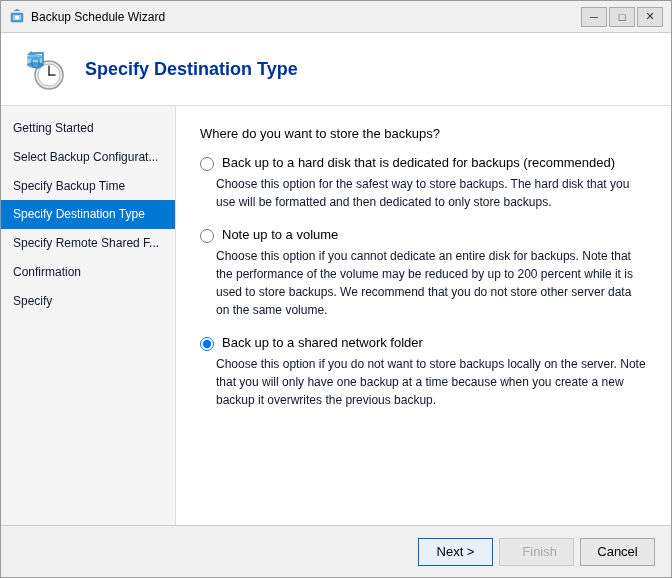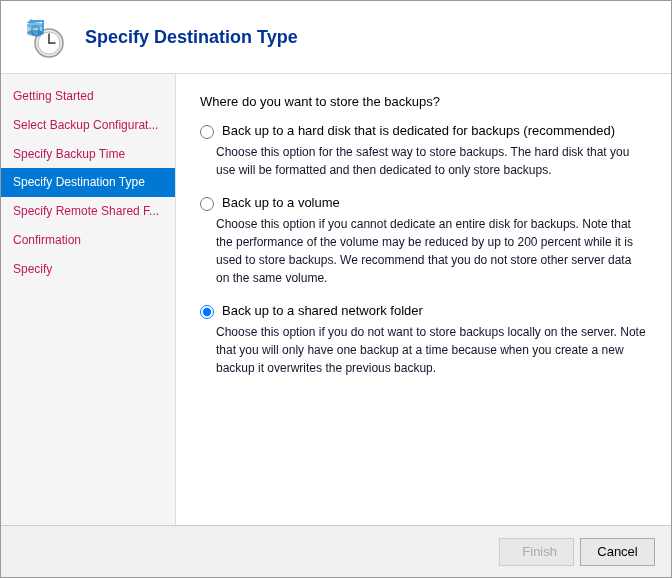--- a/index.html
+++ b/index.html
@@ -95,21 +95,21 @@
     .sidebar {
       width: 175px;
       background: #f5f5f5;
       border-right: 1px solid #ddd;
       padding: 8px 0;
       flex-shrink: 0;
     }
     .sidebar-item {
       padding: 6px 12px;
       font-size: 12px;
-      color: #be185d;
+      color: #0f172a;
       cursor: pointer;
       line-height: 1.4;
     }
     .sidebar-item.active {
       background: #0078d4;
       color: #fff;
     }
 
     .main-content {
       flex: 1;
@@ -187,20 +187,38 @@
     .backup-svg {
       width: 48px;
       height: 48px;
     }
   </style>
 </head>
 <body>
 
 <div class="window">
 
+  <div class="title-bar">
+    <div class="title-bar-left">
+      <div class="title-bar-icon">
+        <svg width="16" height="16" viewBox="0 0 16 16">
+          <rect x="2" y="4" width="12" height="9" rx="1" fill="#4a9fd4" stroke="#2a7fbd" stroke-width="0.5"></rect>
+          <rect x="4" y="6" width="8" height="5" fill="#fff" opacity="0.5"></rect>
+          <circle cx="8" cy="8.5" r="2" fill="#fff"></circle>
+          <path d="M5 2 L8 0 L11 2" fill="#4a9fd4" stroke="#2a7fbd" stroke-width="0.5"></path>
+        </svg>
+      </div>
+      <span class="title-bar-text">Backup Schedule Wizard</span>
+    </div>
+    <div class="title-bar-controls">
+      <button class="title-btn">─</button>
+      <button class="title-btn">□</button>
+      <button class="title-btn close">✕</button>
+    </div>
+  </div>
 
   <div class="header-area">
     <div class="header-icon">
       <svg class="backup-svg" viewBox="0 0 48 48" xmlns="http://www.w3.org/2000/svg">
 
         <circle cx="28" cy="30" r="14" fill="#e8e8e8" stroke="#999" stroke-width="1.5"></circle>
         <circle cx="28" cy="30" r="11" fill="#fff" stroke="#bbb" stroke-width="1"></circle>
         <line x1="28" y1="30" x2="28" y2="21" stroke="#333" stroke-width="1.5" stroke-linecap="round"></line>
         <line x1="28" y1="30" x2="34" y2="30" stroke="#333" stroke-width="1.5" stroke-linecap="round"></line>
 
@@ -231,29 +249,30 @@
       <p class="question-text">Where do you want to store the backups?</p>
 
       <div class="option-row">
         <input type="radio" name="dest_type" id="opt1" style="">
         <label for="opt1" class="option-label">Back up to a hard disk that is dedicated for backups (recommended)</label>
       </div>
       <div class="option-desc">Choose this option for the safest way to store backups. The hard disk that you use will be formatted and then dedicated to only store backups.</div>
 
       <div class="option-row">
         <input type="radio" name="dest_type" id="opt2" style="">
-        <label for="opt2" class="option-label">Back up to a volume</label>
+        <label for="opt2" class="option-label">Note up to a volume</label>
       </div>
       <div class="option-desc">Choose this option if you cannot dedicate an entire disk for backups. Note that the performance of the volume may be reduced by up to 200 percent while it is used to store backups. We recommend that you do not store other server data on the same volume.</div>
 
       <div class="option-row">
         <input type="radio" name="dest_type" id="opt3" checked="" style="">
         <label for="opt3" class="option-label">Back up to a shared network folder</label>
       </div>
       <div class="option-desc">Choose this option if you do not want to store backups locally on the server. Note that you will only have one backup at a time because when you create a new backup it overwrites the previous backup.</div>
     </div>
   </div>
 
   <div class="footer">
+    <button class="footer-btn primary">Next &gt;</button>
     <button class="footer-btn" disabled="">Finish</button>
     <button class="footer-btn">Cancel</button>
   </div>
 </div>
 
 </body></html>

